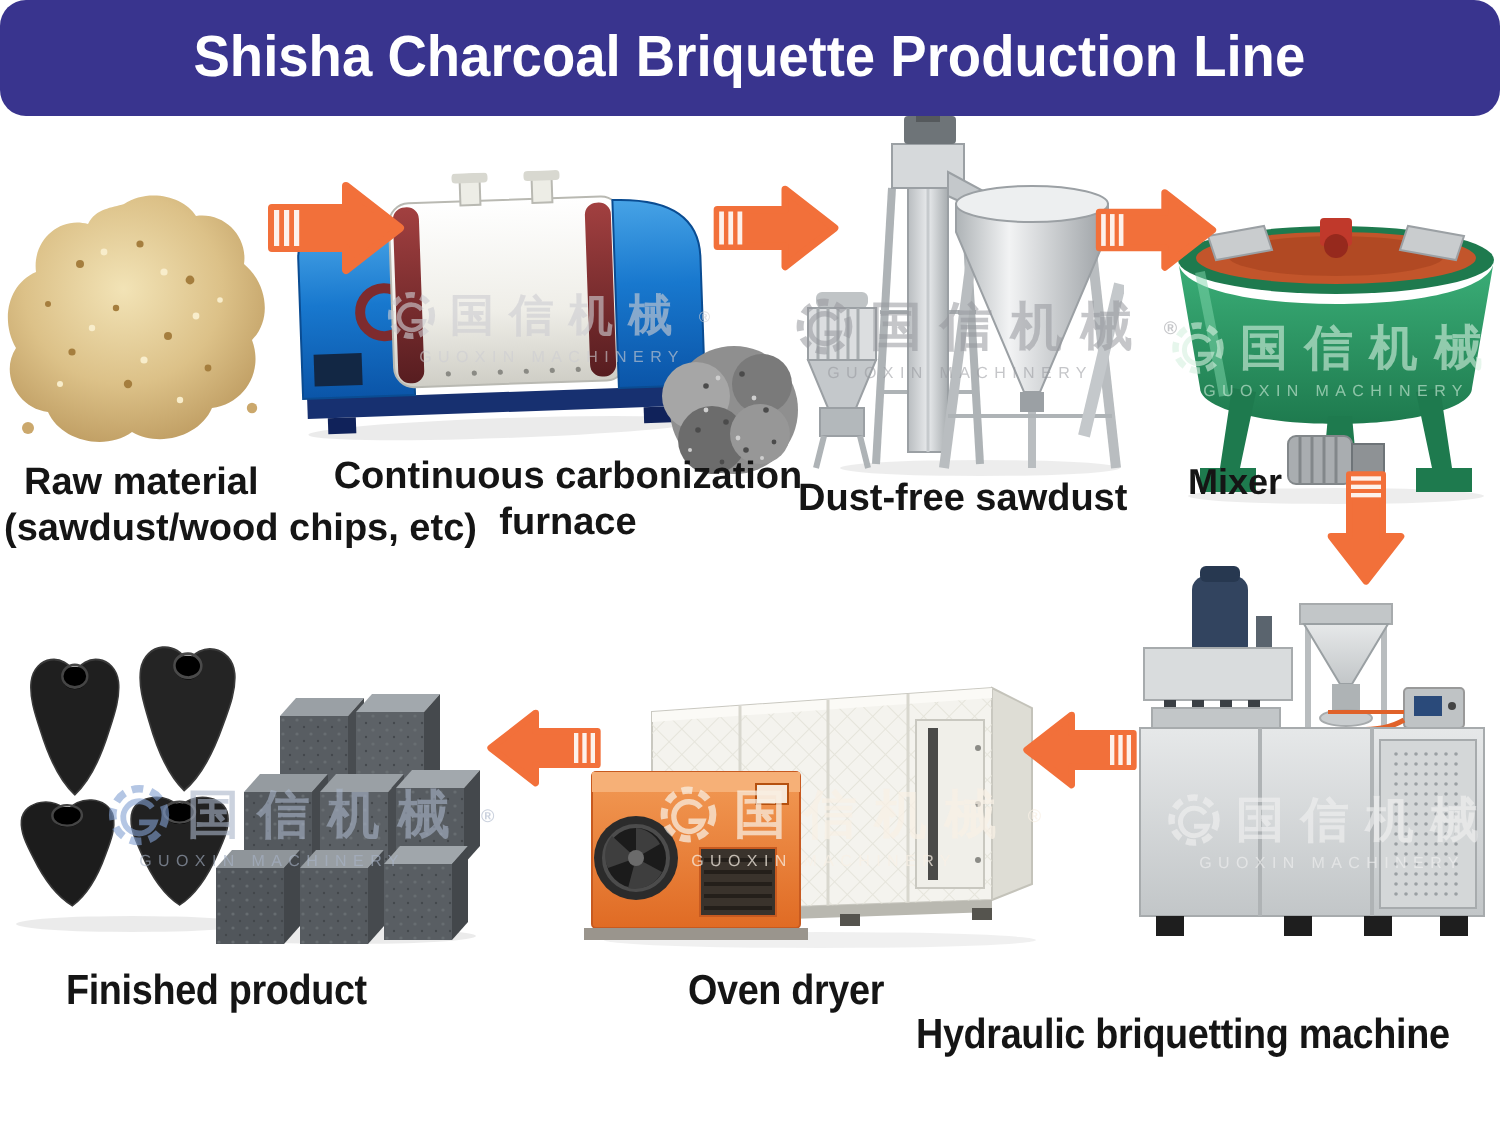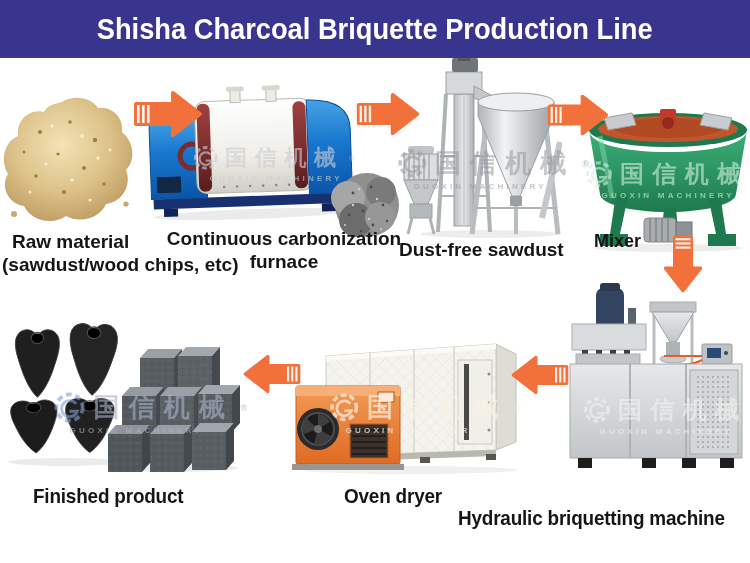--- a/index.html
+++ b/index.html
@@ -4,37 +4,37 @@
 <style>
   html,body{margin:0;padding:0;background:#ffffff;}
   .canvas{
     position:relative;width:750px;height:563px;background:#ffffff;overflow:hidden;
     font-family:"Liberation Sans", sans-serif;
   }
   .abs{position:absolute;}
   
   .banner{
     left:0;top:0;width:750px;height:58px;background:#39348E;
-    display:flex;align-items:center;justify-content:center;z-index:5;
+    display:flex;align-items:center;justify-content:center;z-index:5;border-radius:13px;
   }
   .banner h1{
     margin:0;color:#ffffff;font-size:29px;font-weight:bold;letter-spacing:0px;
     transform:scaleX(.94);white-space:nowrap;
   }
   
   .lbl{color:#151515;font-weight:bold;z-index:6;line-height:1.22;white-space:nowrap;}
   .lbl-top{font-size:19px;}
   .lbl-bottom{font-size:21px;transform:scaleX(.9);transform-origin:left center;letter-spacing:-.2px;}
   .center{text-align:center;}
   
   .wm{z-index:4;pointer-events:none;white-space:nowrap;}
   .wm-row{display:flex;align-items:center;gap:.25em;font-weight:bold;}
   .wm-cn{letter-spacing:.35em;}
   .wm-reg{font-size:.35em;vertical-align:top;}
-  .wm-en{font-size:8px;letter-spacing:3.2px;margin-top:1px;padding-left:2.2em;font-weight:bold;}
+  .wm-en{font-size:8px;letter-spacing:3.2px;margin-top:1px;padding-left:2.2em;font-weight:normal;}
   svg{display:block;}
   .stage{z-index:1;}
   .arrow{z-index:3;}
   .over{z-index:2;}
 </style>
 </head>
 <body>
 
 <div class="canvas">
 

